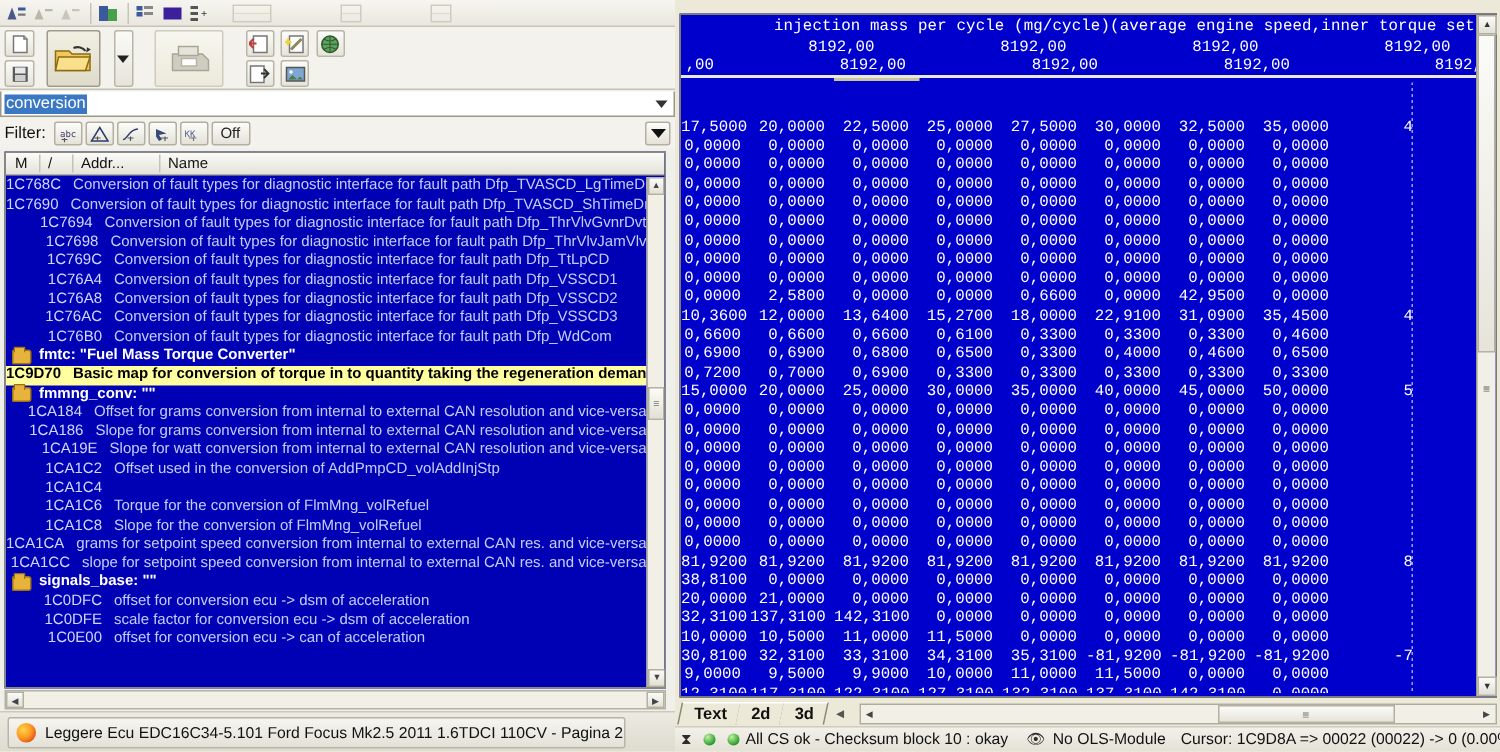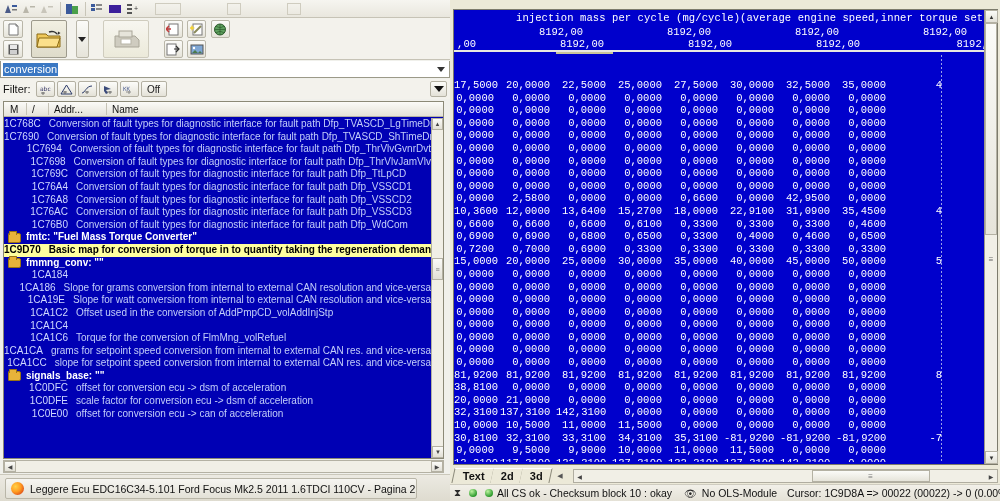--- a/index.html
+++ b/index.html
@@ -499,39 +499,44 @@
           <div class="row sel">
             <span class="addr">1C9D70</span>
             <span class="nm">Basic map for conversion of torque in to quantity taking the regeneration deman</span>
           </div>
           <div class="row group">
             <span class="folder"></span>
             <span class="gname">fmmng_conv: ""</span>
           </div>
           <div class="row">
             <span class="addr">1CA184</span>
+            <span class="nm">Offset for grams conversion from internal to external CAN resolution and vice-versa</span>
           </div>
           <div class="row">
             <span class="addr">1CA186</span>
             <span class="nm">Slope for grams conversion from internal to external CAN resolution and vice-versa</span>
           </div>
           <div class="row">
             <span class="addr">1CA19E</span>
             <span class="nm">Slope for watt conversion from internal to external CAN resolution and vice-versa</span>
           </div>
           <div class="row">
             <span class="addr">1CA1C2</span>
             <span class="nm">Offset used in the conversion of AddPmpCD_volAddInjStp</span>
           </div>
           <div class="row">
             <span class="addr">1CA1C4</span>
           </div>
           <div class="row">
             <span class="addr">1CA1C6</span>
             <span class="nm">Torque for the conversion of FlmMng_volRefuel</span>
+          </div>
+          <div class="row">
+            <span class="addr">1CA1C8</span>
+            <span class="nm">Slope for the conversion of FlmMng_volRefuel</span>
           </div>
           <div class="row">
             <span class="addr">1CA1CA</span>
             <span class="nm">grams for setpoint speed conversion from internal to external CAN res. and vice-versa</span>
           </div>
           <div class="row">
             <span class="addr">1CA1CC</span>
             <span class="nm">slope for setpoint speed conversion from internal to external CAN res. and vice-versa</span>
           </div>
           <div class="row group">

